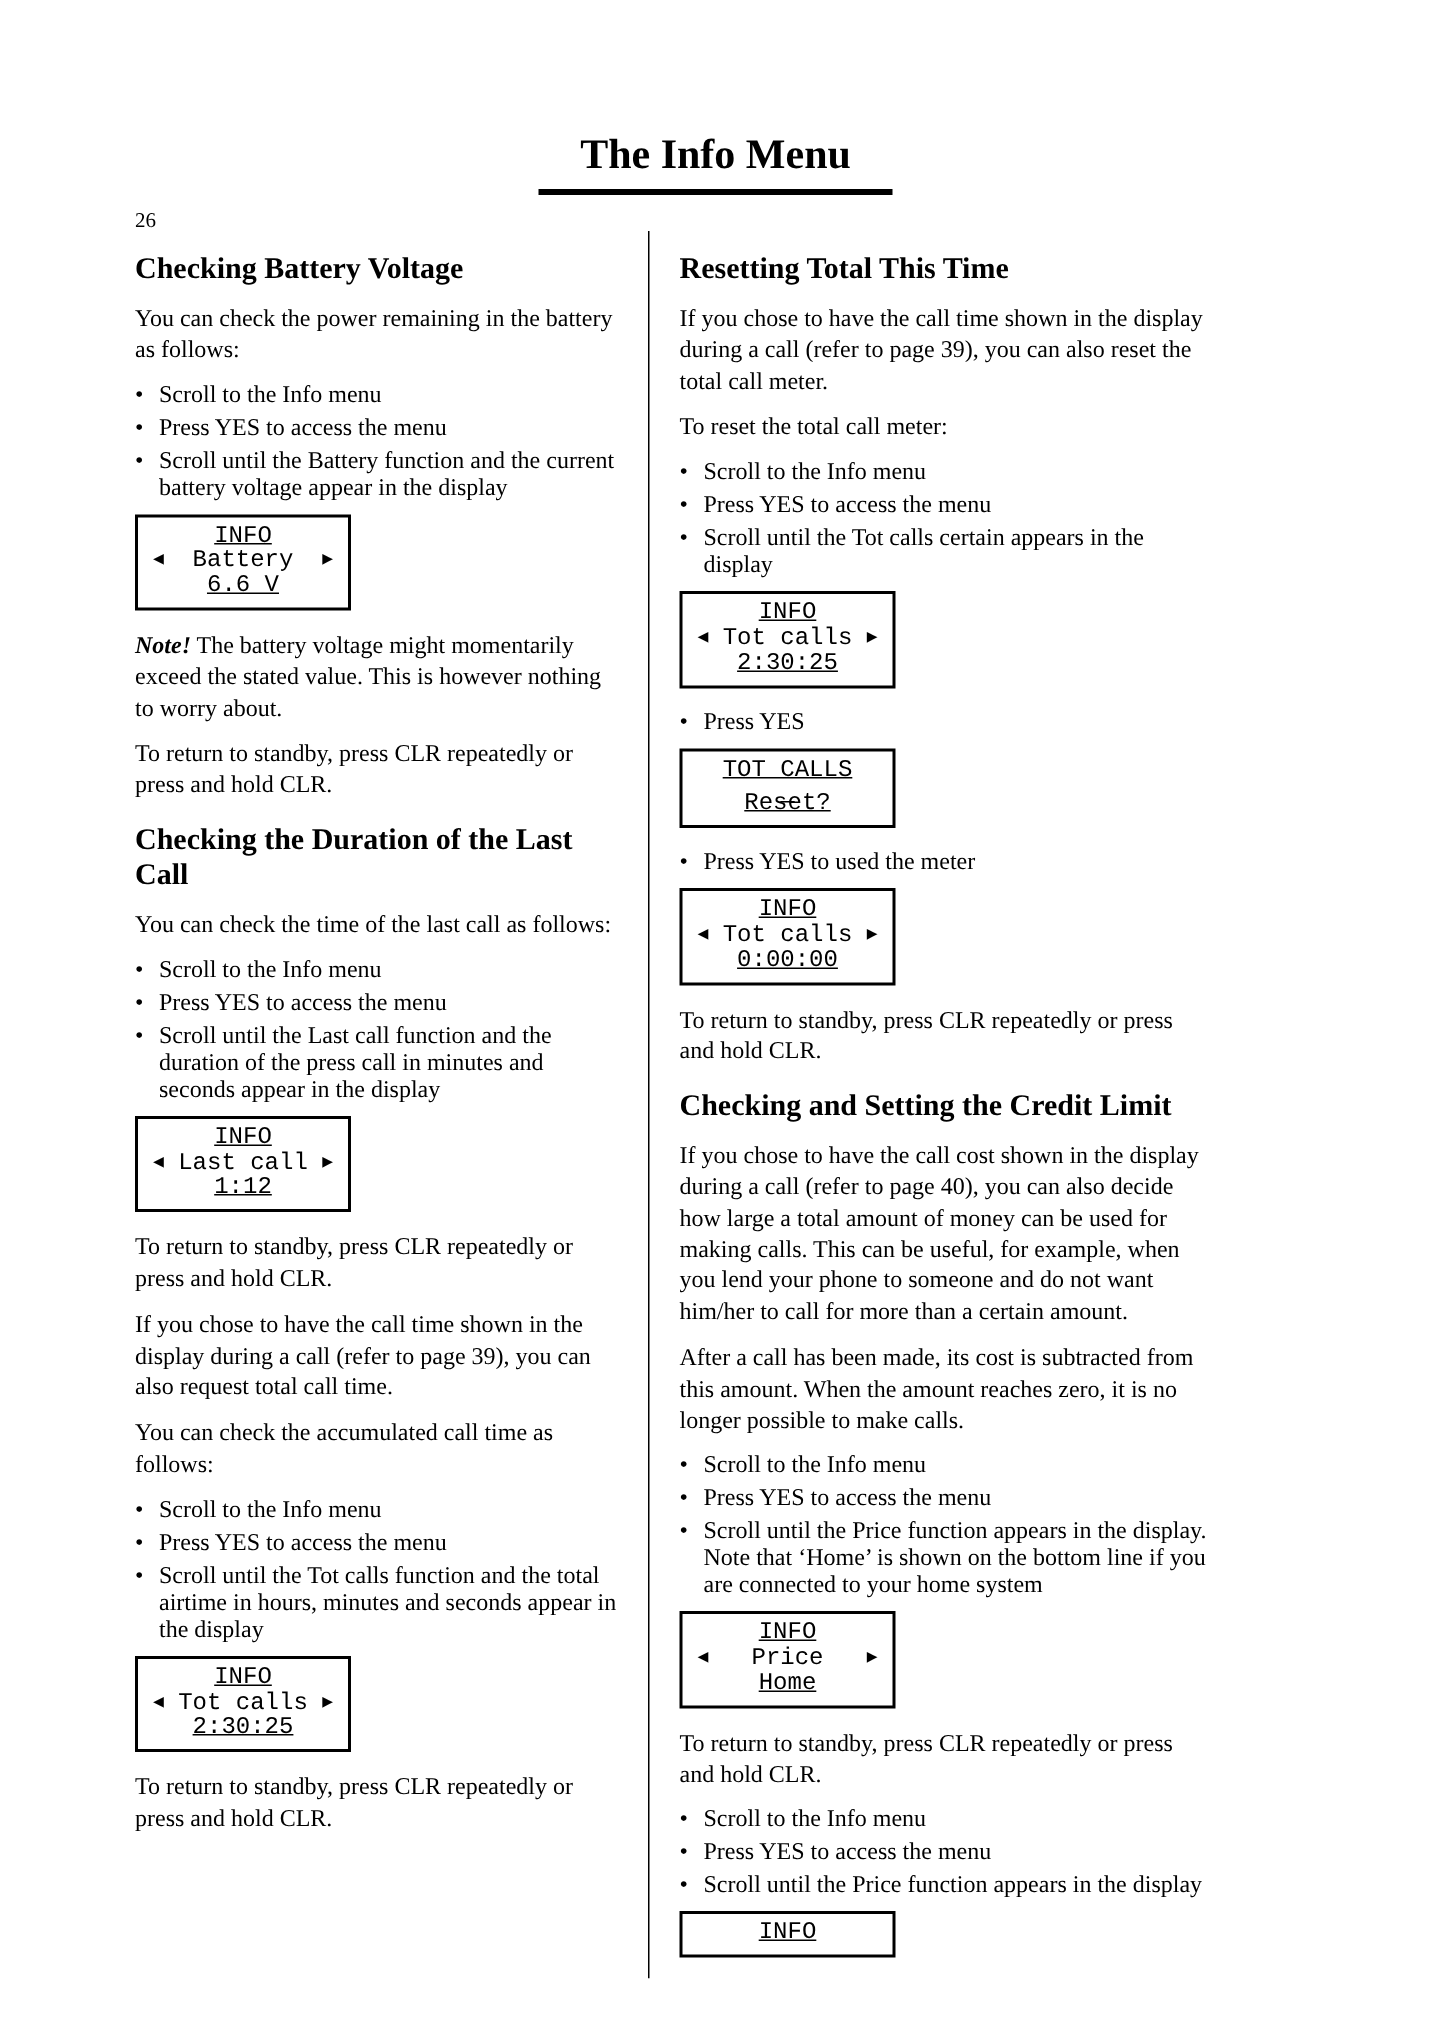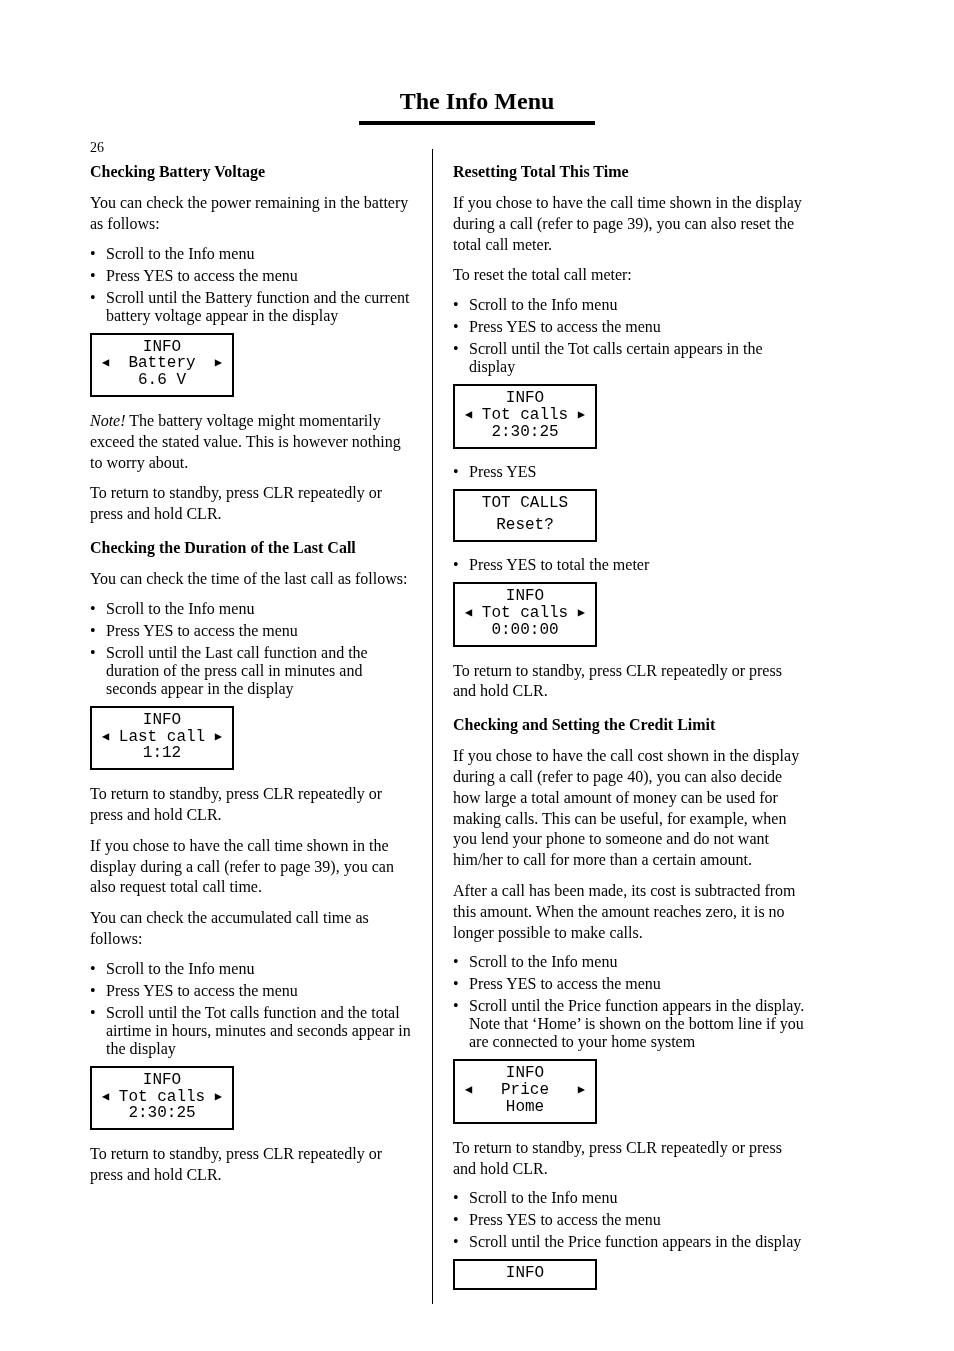--- a/index.html
+++ b/index.html
@@ -21,21 +21,21 @@
     top: 52px;
     left: 90px;
     font-size: 14px;
   }
   .title-block {
     text-align: center;
     margin-top: 88px;
   }
   .title-block h1 {
     font-weight: bold;
-    font-size: 24px;
+    font-size: 28px;
     margin: 0 0 6px 0;
   }
   .title-underline {
     width: 236px;
     height: 4px;
     background: #000;
     margin: 0 auto;
   }
   .columns {
     display: flex;
@@ -55,21 +55,21 @@
     background: #000;
     align-self: stretch;
   }
   .col-right {
     width: 432px;
     padding-left: 20px;
     padding-right: 60px;
   }
   h2.sub {
     font-weight: bold;
-    font-size: 16px;
+    font-size: 20px;
     margin: 14px 0 12px 0;
   }
   p {
     margin: 0 0 10px 0;
     line-height: 1.3;
   }
   .instr {
     display: flex;
     gap: 6px;
     margin: 0 0 4px 0;
@@ -88,33 +88,34 @@
     padding: 4px 10px 6px 10px;
     font-family: "Courier New", monospace;
     font-size: 16px;
     line-height: 1.05;
     text-align: center;
     min-width: 120px;
     white-space: nowrap;
   }
   .lcd .row {
     display: block;
+    text-decoration: underline;
   }
   .lcd .arrow-row {
     display: flex;
     justify-content: space-between;
     align-items: center;
     gap: 4px;
   }
   .lcd .arrow {
     font-size: 12px;
   }
   .note-label {
     font-style: italic;
-    font-weight: normal;
+    font-weight: bold;
   }
 </style>
 </head>
 <body>
 
 <div class="page">
 
   <div class="page-number">26</div>
 
   <div class="title-block">
@@ -257,21 +258,21 @@
       <div class="lcd-wrap">
         <div class="lcd">
           <span class="row">TOT CALLS</span>
           <span class="row" style="height:6px;">&nbsp;</span>
           <span class="row">Reset?</span>
         </div>
       </div>
 
       <div class="instr">
           <span class="bullet">•</span>
-          <span class="txt">Press YES to total the meter</span>
+          <span class="txt">Press YES to used the meter</span>
         </div>
 
       <div class="lcd-wrap">
         <div class="lcd">
           <span class="row">INFO</span>
           <span class="arrow-row">
             <span class="arrow">◀</span>
             <span>Tot calls</span>
             <span class="arrow">▶</span>
           </span>

